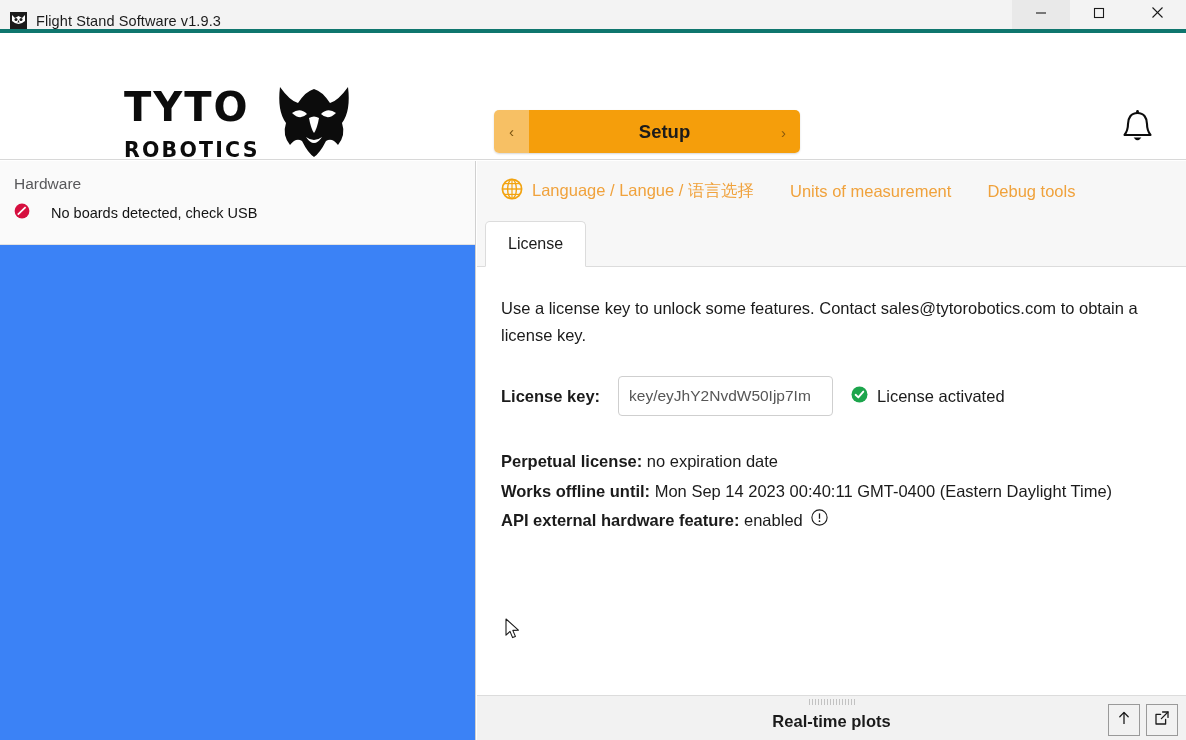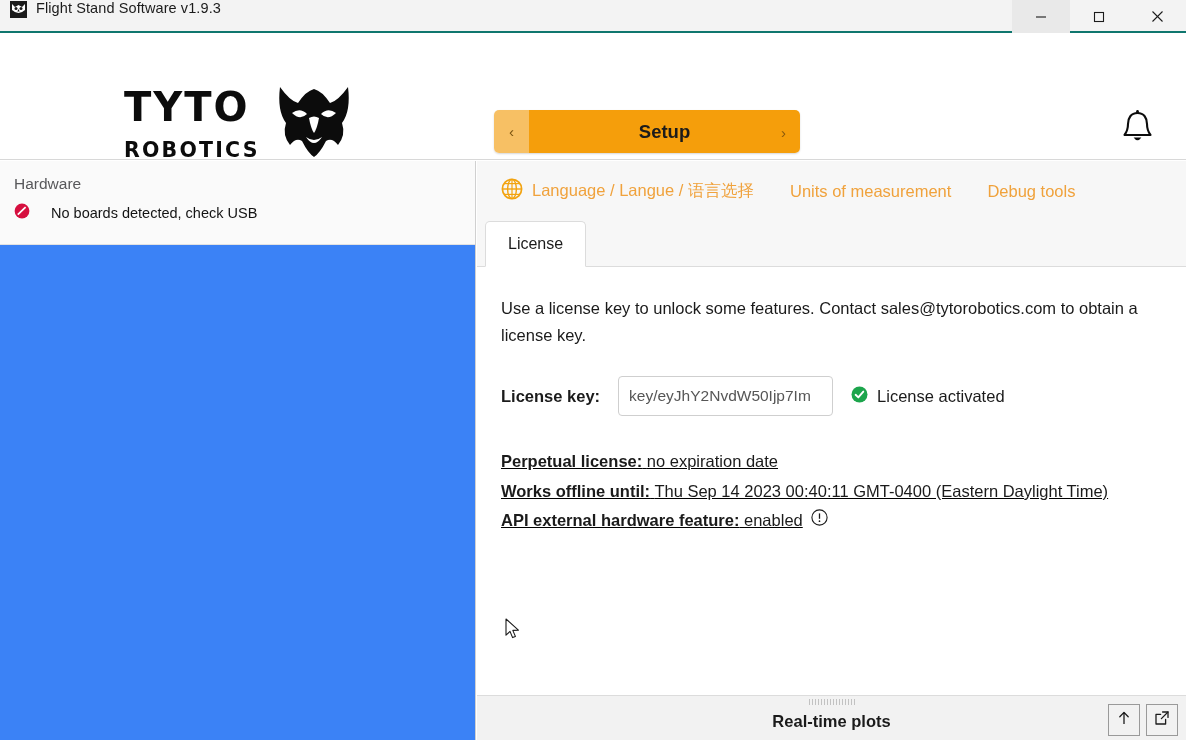--- a/index.html
+++ b/index.html
@@ -9,22 +9,22 @@
     overflow: hidden;
     font-family: "Liberation Sans", sans-serif;
     background: #ffffff;
   }
 
   
   .titlebar {
     position: absolute; top: 0; left: 0;
     width: 1186px; height: 33px;
     background: #f3f3f3;
-    border-bottom: 2px solid #0f766e;
-    display: flex; align-items: flex-start;
+    border-bottom: 4px solid #0f766e;
+    display: flex; align-items: flex-end;
   }
   .titlebar-icon {
     margin-left: 9px; width: 18px; height: 18px;
     display: flex; align-items: center; justify-content: center;
   }
   .titlebar-title {
     margin-left: 9px;
     font-size: 14.5px;
     color: #1b1b1b;
     letter-spacing: .1px;
@@ -176,21 +176,21 @@
     border: 1px solid #cfcfcf; border-radius: 4px;
     background: #ffffff;
     padding: 0 10px;
     font-family: "Liberation Sans", sans-serif;
     font-size: 15.5px; color: #565656;
     outline: none;
   }
   .activated { display: flex; align-items: center; gap: 9px; }
   .activated-text { font-size: 16.5px; color: #1b1b1b; }
 
-  .info-lines { line-height: 1.6; text-decoration: underline; }
+  .info-lines { line-height: 1.6; }
   .info-line { font-size: 16.5px; color: #1b1b1b; margin-bottom: 3px; display: flex; align-items: center; gap: 8px; }
   .info-line b { font-weight: bold; }
   .info-val { color: #1b1b1b; }
 
   
   .bottombar {
     position: absolute; left: 477px; bottom: 0;
     width: 709px; height: 45px;
     background: #f2f2f2;
     border-top: 1px solid #dcdcdc;
@@ -357,21 +357,21 @@
       </div>
     </div>
 
     <div class="info-lines">
       <div class="info-line">
         <span><b>Perpetual license:</b>
         <span class="info-val">no expiration date</span></span>
       </div>
       <div class="info-line">
         <span><b>Works offline until:</b>
-        <span class="info-val">Thu Sep 14 2023 00:40:11 GMT-0400 (Eastern Daylight Time)</span></span>
+        <span class="info-val">Mon Sep 14 2023 00:40:11 GMT-0400 (Eastern Daylight Time)</span></span>
       </div>
       <div class="info-line">
         <span><b>API external hardware feature:</b>
         <span class="info-val">enabled</span></span>
         <span>
           <svg width="17" height="17" viewBox="0 0 17 17">
             <circle cx="8.5" cy="8.5" r="7.6" fill="none" stroke="#1b1b1b" stroke-width="1.1"></circle>
             <line x1="8.5" y1="4.4" x2="8.5" y2="9.8" stroke="#1b1b1b" stroke-width="1.3"></line>
             <circle cx="8.5" cy="12.2" r="0.85" fill="#1b1b1b"></circle>
           </svg>

